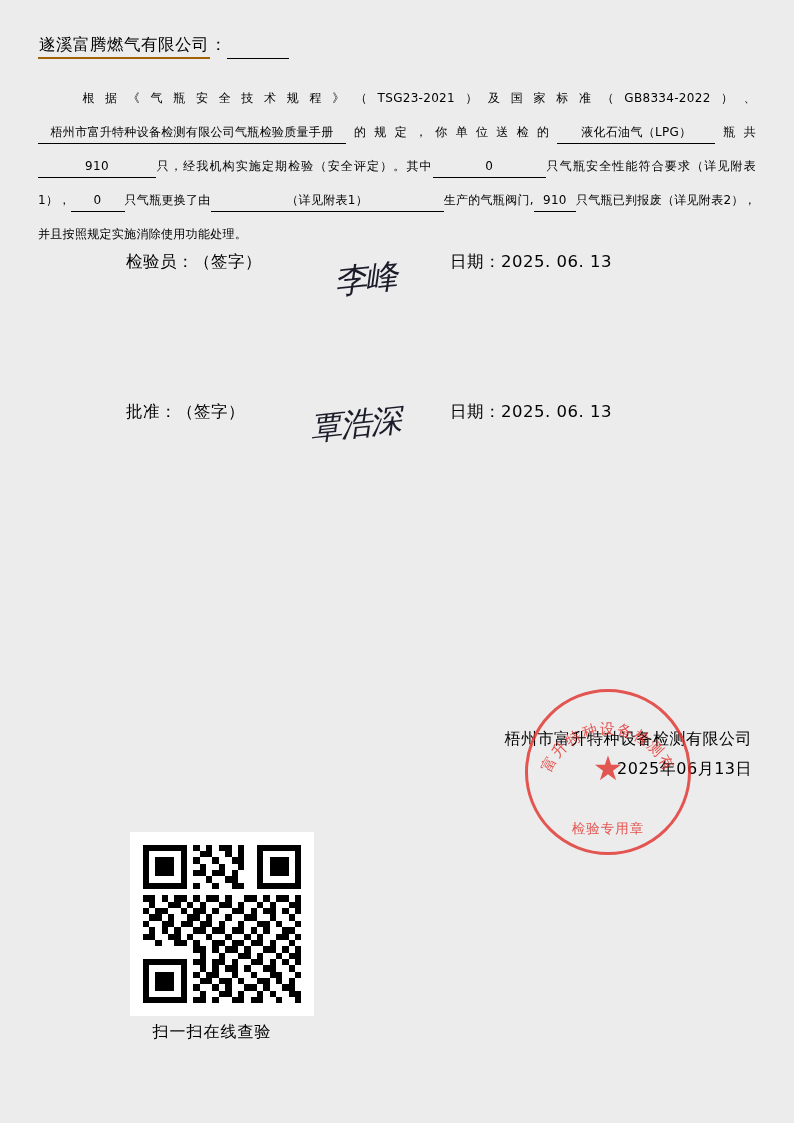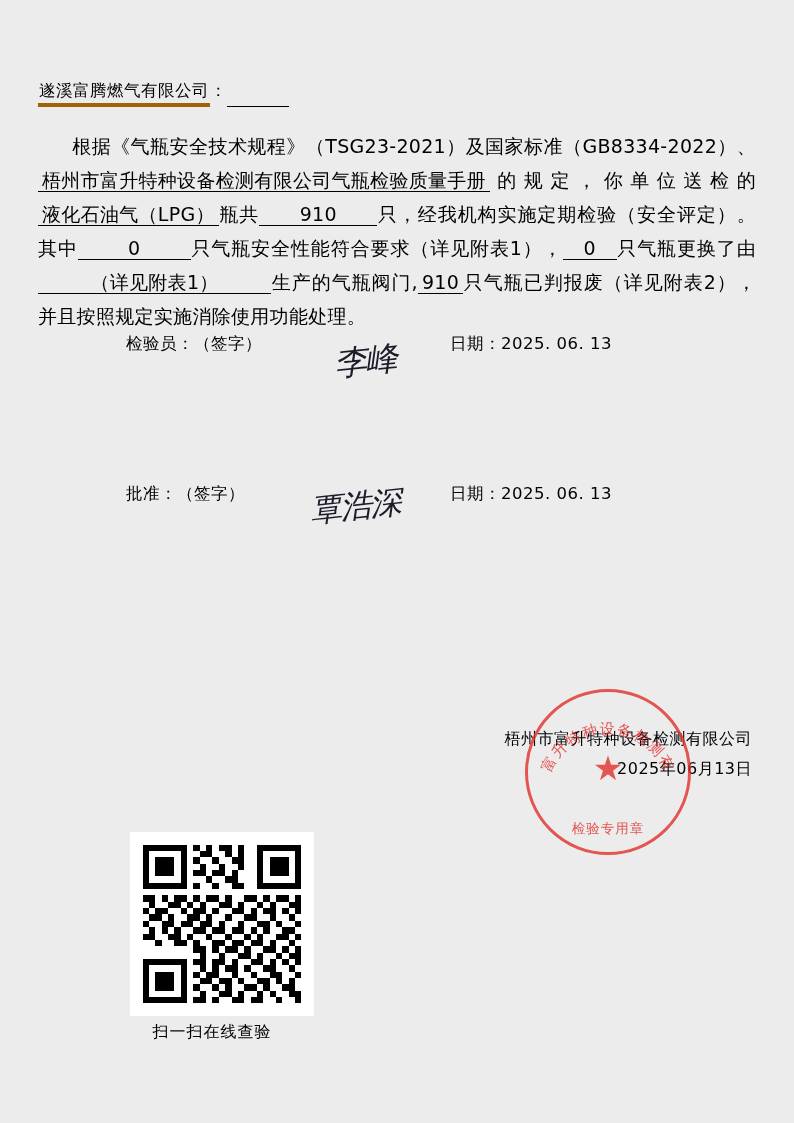--- a/index.html
+++ b/index.html
@@ -39,34 +39,33 @@
     font-family: "DejaVu Sans", "Liberation Sans", sans-serif;
   }
   .recipient {
     margin-top: 34px;
     font-size: 16.5px;
     font-family: "DejaVu Sans", "Liberation Sans", sans-serif;
     letter-spacing: 0.5px;
   }
   .recipient .ul {
     display: inline-block;
-    border-bottom: 4px solid #a16207;
+    border-bottom: 2px solid #a16207;
     padding: 0 1px 1px 1px;
-    margin-top: 46px;
   }
   .recipient .blank {
     display: inline-block;
     border-bottom: 1px solid #000;
     width: 62px;
     height: 18px;
     vertical-align: bottom;
   }
   .body-text {
     margin-top: 22px;
-    font-size: 19px;
+    font-size: 12px;
     line-height: 34px;
     text-align: justify;
     font-family: "DejaVu Sans", "Liberation Sans", sans-serif;
     letter-spacing: 0.3px;
   }
   .body-text .indent {
     display: inline-block;
     width: 34px;
   }
   .u {

